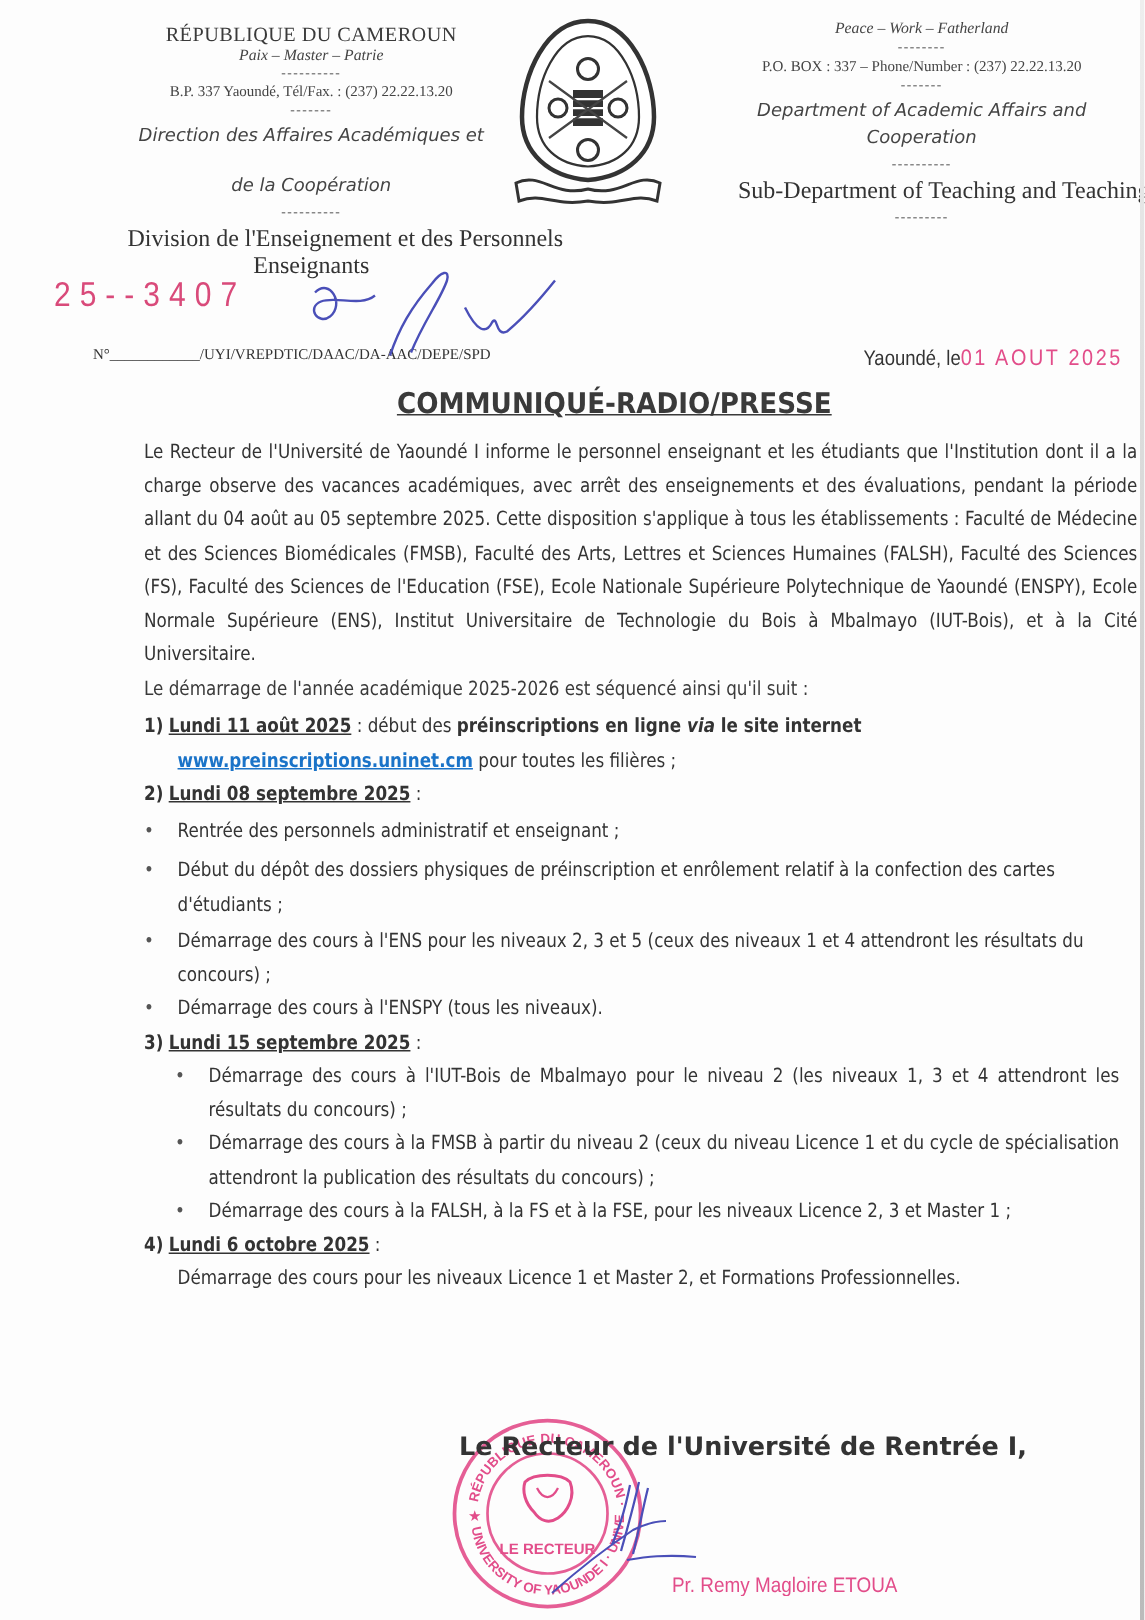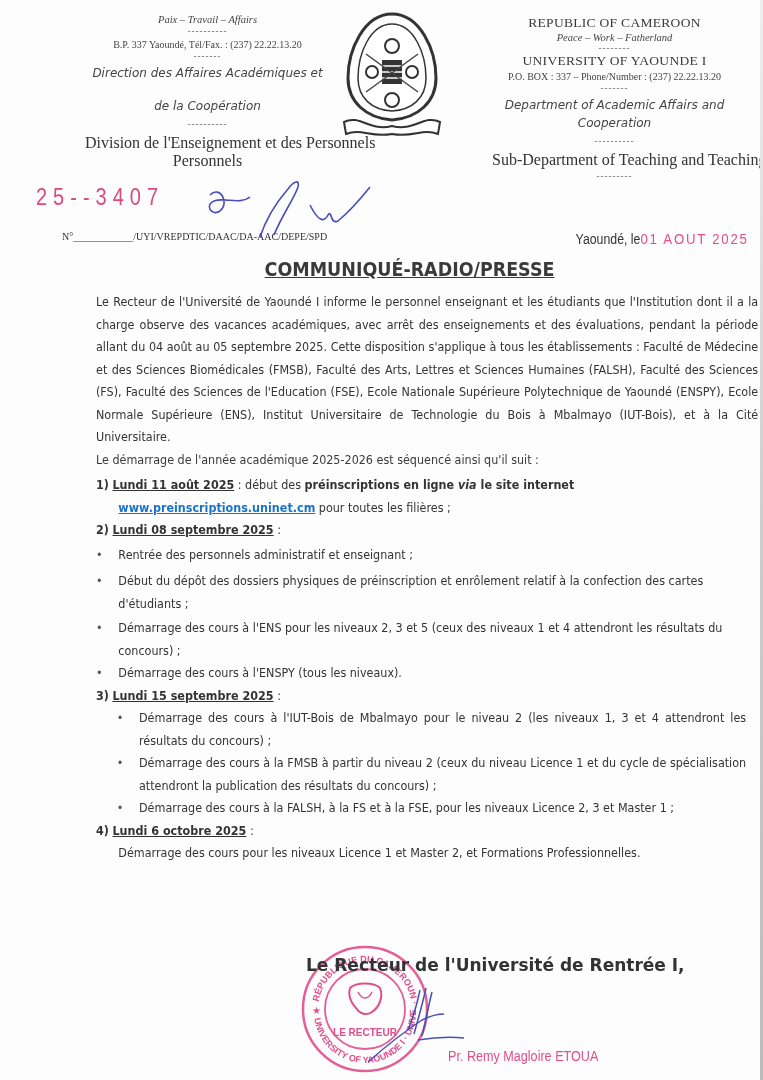--- a/index.html
+++ b/index.html
@@ -37,36 +37,35 @@
   li.bullet { position:relative; }
   li.bullet::before { content:"•"; position:absolute; left:-26px; font-size:13px; color:#555; }
   .signature-title { font-family:"DejaVu Sans", sans-serif; font-weight:bold; font-size:17px; color:#333; }
   .signatory { font-family:"Liberation Sans", sans-serif; font-size:14px; color:#e24d8a; transform:scaleX(0.9); transform-origin:left; }
   .right-edge { position:absolute; right:0; top:0; width:3px; height:1080px; background:linear-gradient(#eee,#ccc,#bbb); }
 </style>
 </head>
 <body>
 
 <div class="hdr-col center serif" style="left:85px; width:245px;">
-  <div class="hdr-line h-motto" style="margin-top:3px;">Paix – Travail – Affairs</div>
+  <div class="hdr-line h-title" style="margin-top:4px;">RÉPUBLIQUE DU CAMEROUN</div>
+  <div class="hdr-line h-motto" style="margin-top:3px;">Paix – Master – Patrie</div>
   <div class="hdr-line h-dash" style="margin-top:1px;">----------</div>
   <div class="hdr-line h-addr" style="margin-top:4px;">B.P. 337 Yaoundé, Tél/Fax. : (237) 22.22.13.20</div>
   <div class="hdr-line h-dash" style="margin-top:2px;">-------</div>
   <div class="hdr-line h-dept" style="margin-top:6px;">Direction des Affaires Académiques et</div>
   <div class="hdr-line h-dept" style="margin-top:21px;">de la Coopération</div>
   <div class="hdr-line h-dash" style="margin-top:8px;">----------</div>
   <div class="hdr-line h-div" style="margin-top:6px;">Division de l'Enseignement  et des Personnels</div>
-  <div class="hdr-line h-div" style="margin-top:2px;">Personnels</div>
+  <div class="hdr-line h-div" style="margin-top:2px;">Enseignants</div>
 </div>
 
 <div class="hdr-col center serif" style="left:492px; width:245px;">
-  <div class="hdr-line h-title" style="margin-top:4px;">REPUBLIC OF CAMEROON</div>
   <div class="hdr-line h-motto" style="margin-top:3px;">Peace – Work – Fatherland</div>
   <div class="hdr-line h-dash" style="margin-top:1px;">--------</div>
-  <div class="hdr-line h-univ" style="margin-top:1px;">UNIVERSITY OF YAOUNDE I</div>
   <div class="hdr-line h-addr" style="margin-top:4px;">P.O. BOX :  337 – Phone/Number :  (237) 22.22.13.20</div>
   <div class="hdr-line h-dash" style="margin-top:2px;">-------</div>
   <div class="hdr-line h-dept" style="margin-top:6px;">Department of Academic Affairs and</div>
   <div class="hdr-line h-dept" style="margin-top:6px;">Cooperation</div>
   <div class="hdr-line h-dash" style="margin-top:8px;">----------</div>
   <div class="hdr-line h-div" style="margin-top:6px;">Sub-Department of  Teaching and Teaching Staff</div>
   <div class="hdr-line h-dash" style="margin-top:4px;">---------</div>
 </div>
 
 <div class="abs" style="left:340px; top:10px; width:105px; height:128px;">

